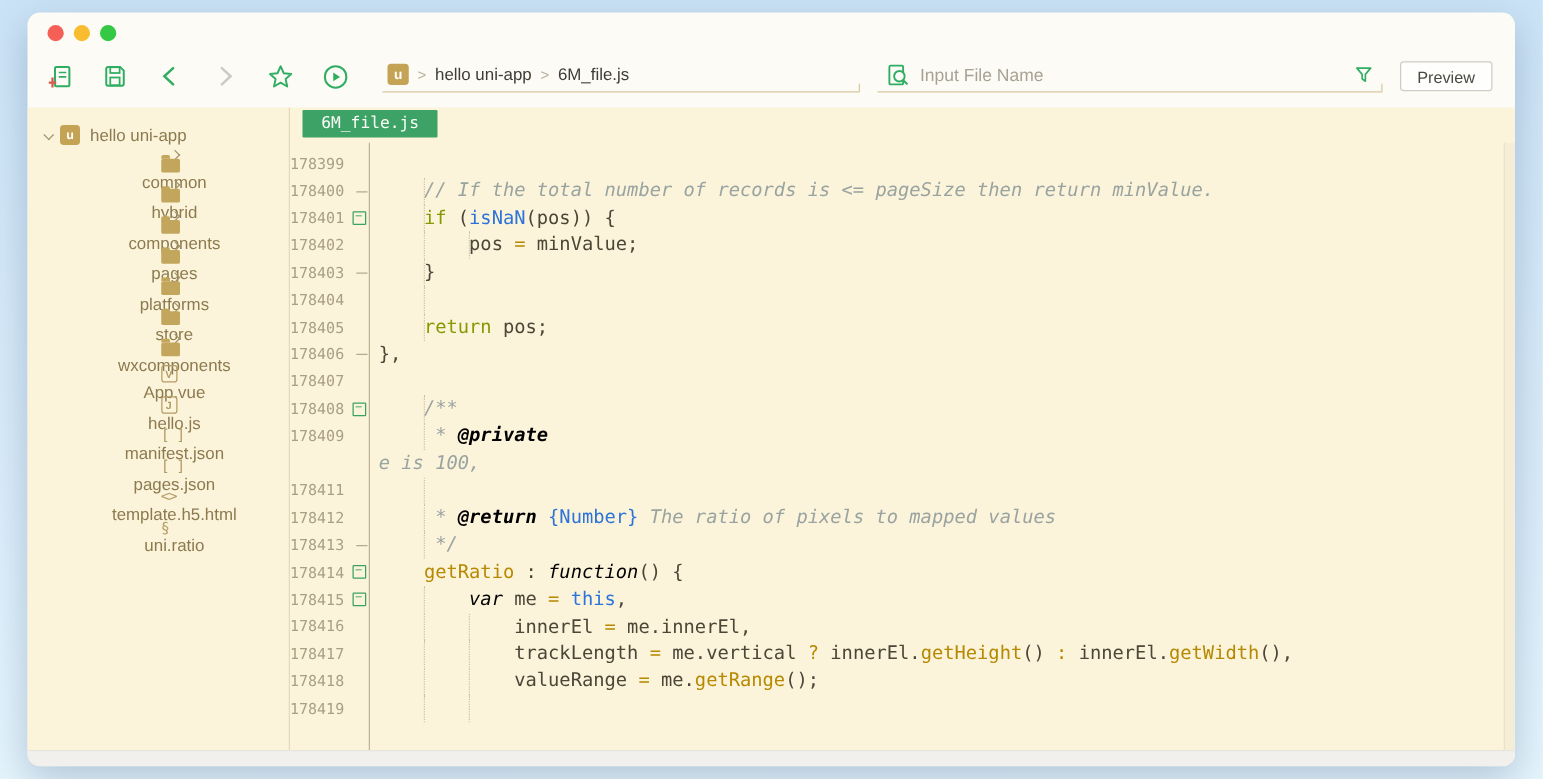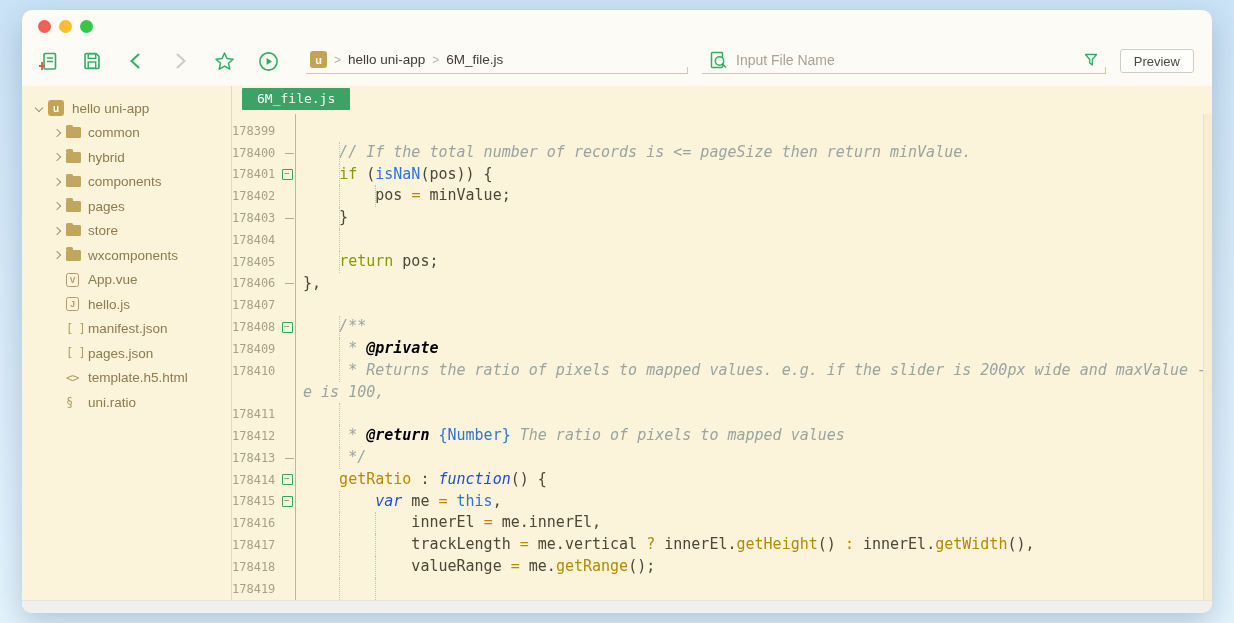--- a/index.html
+++ b/index.html
@@ -49,21 +49,21 @@
   .chev-right .chevmark { transform:rotate(-45deg); }
   .chev-down .chevmark  { transform:rotate(45deg); }
   .trow .ticon { width:22px; display:flex; align-items:center; flex:0 0 auto; }
   .folder-shape { width:15px; height:11px; background:#C2A65C; border-radius:1.5px; position:relative; }
   .folder-shape::before { content:""; position:absolute; top:-2.5px; left:0; width:7px; height:3px;
     background:#C2A65C; border-radius:1.5px 1.5px 0 0; }
   .filebox { width:13px; height:14px; border:1.2px solid #B39D63; border-radius:2.5px; color:#B39D63;
     font-size:8.5px; font-weight:bold; display:flex; align-items:center; justify-content:center; }
   .fileglyph { color:#B39D63; font-size:12px; font-family:"DejaVu Sans Mono",monospace; letter-spacing:-1px; }
   .root-row { padding-left:8px; }
-  .item-row { padding-left:26px; }
+  .item-row { padding-left:26px;flex-direction:column; }
   .root-label { margin-left:8px; }
 
   
   .tabbar { height:28px; padding:2px 0 0 10px; }
   .tab { display:inline-block; height:22px; line-height:22px; padding:0 15px; background:#3DA265;
     color:#FDFDF8; font-family:"DejaVu Sans Mono",monospace; font-size:13px; border-radius:1px; cursor:pointer; }
 
   
   .codewrap { position:relative; flex:1; overflow:hidden; padding-top:6px; }
   .gutborder { position:absolute; left:63px; top:0; bottom:0; width:1px; background:#BEB59B; }
@@ -73,21 +73,21 @@
   .foldcol { width:16px; height:100%; display:flex; align-items:center; justify-content:center; flex:0 0 auto; position:relative; }
   .foldbox { width:11px; height:11px; border:1px solid #3aa263; border-radius:1px; color:#3aa263;
     font-size:10px; line-height:8px; text-align:center; background:transparent; cursor:pointer; }
   .tickmark { position:absolute; right:1px; top:50%; width:9px; height:1px; background:#B3AA92; }
   .codetxt { flex:1; height:100%; position:relative; white-space:pre; overflow:hidden;
     font-family:"DejaVu Sans Mono",monospace; font-size:15px; line-height:21.8px; padding-left:8px; }
   .guide { position:absolute; top:0; bottom:0; width:0; border-left:1px dotted #CCC3A4; }
   .sd  { color:#4C4636; }
   .sk  { color:#859900; }
   .sb  { color:#2D74D8; }
-  .sbi { color:#1d4ed8; font-style:italic;text-align:center; }
+  .sbi { color:#000000; font-style:italic;text-align:center; }
   .sbb { color:#000000; font-style:italic; font-weight:bold; }
   .so  { color:#B58900; }
   .sc  { color:#99A4A0; font-style:italic; }
   .vscroll { position:absolute; right:0; top:0; bottom:0; width:9px; background:#F6EDD7; border-left:1px solid #EDE2C5; }
 </style>
 </head>
 <body>
 
 <div class="window">
 
@@ -211,20 +211,29 @@
             </span>
             <span>pages</span>
           </div>
           <div class="trow item-row">
             <span class="chev chev-right">
               <span class="chevmark"></span>
             </span>
             <span class="ticon">
               <span class="folder-shape"></span>
             </span>
+            <span>platforms</span>
+          </div>
+          <div class="trow item-row">
+            <span class="chev chev-right">
+              <span class="chevmark"></span>
+            </span>
+            <span class="ticon">
+              <span class="folder-shape"></span>
+            </span>
             <span>store</span>
           </div>
           <div class="trow item-row">
             <span class="chev chev-right">
               <span class="chevmark"></span>
             </span>
             <span class="ticon">
               <span class="folder-shape"></span>
             </span>
             <span>wxcomponents</span>
@@ -340,25 +349,20 @@
                 <span class="foldbox">−</span>
               </span>
               <span class="codetxt"><i class="guide" style="left: 44.12px;"></i><span class="sc">    /**</span></span>
             </div>
             <div class="crow">
               <span class="lnum">178409</span>
               <span class="foldcol"></span>
               <span class="codetxt"><i class="guide" style="left: 44.12px;"></i><span class="sc">     * </span><span class="sbb">@private</span></span>
             </div>
             <div class="crow">
-              <span class="lnum">178410</span>
-              <span class="foldcol"></span>
-              <span class="codetxt"><i class="guide" style="left: 44.12px;"></i><span class="sc">     * Returns the ratio of pixels to mapped values. e.g. if the slider is 200px wide and maxValue -</span></span>
-            </div>
-            <div class="crow">
               <span class="lnum"></span>
               <span class="foldcol"></span>
               <span class="codetxt"><span class="sc">e is 100,</span></span>
             </div>
             <div class="crow">
               <span class="lnum">178411</span>
               <span class="foldcol"></span>
               <span class="codetxt"><i class="guide" style="left: 44.12px;"></i></span>
             </div>
             <div class="crow">

